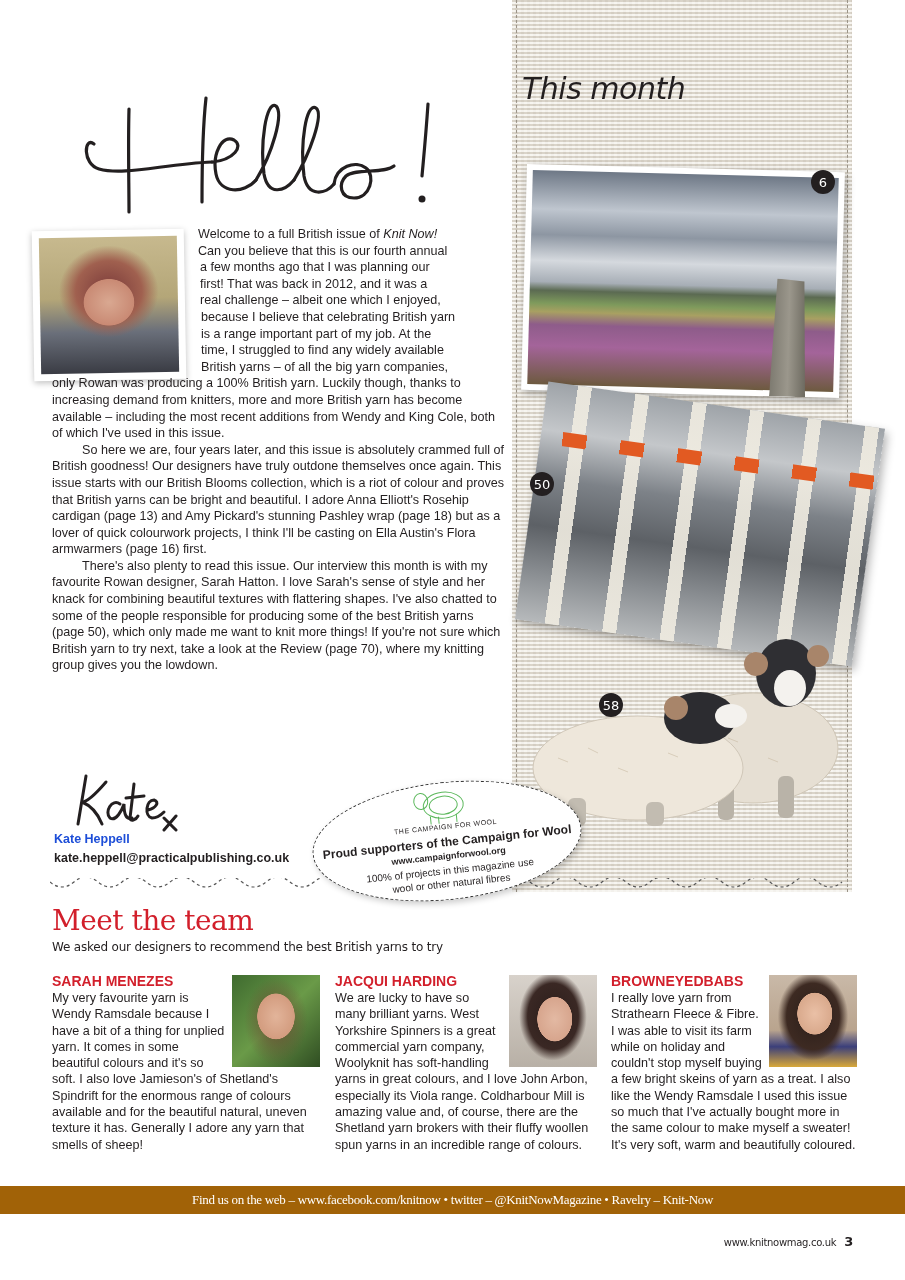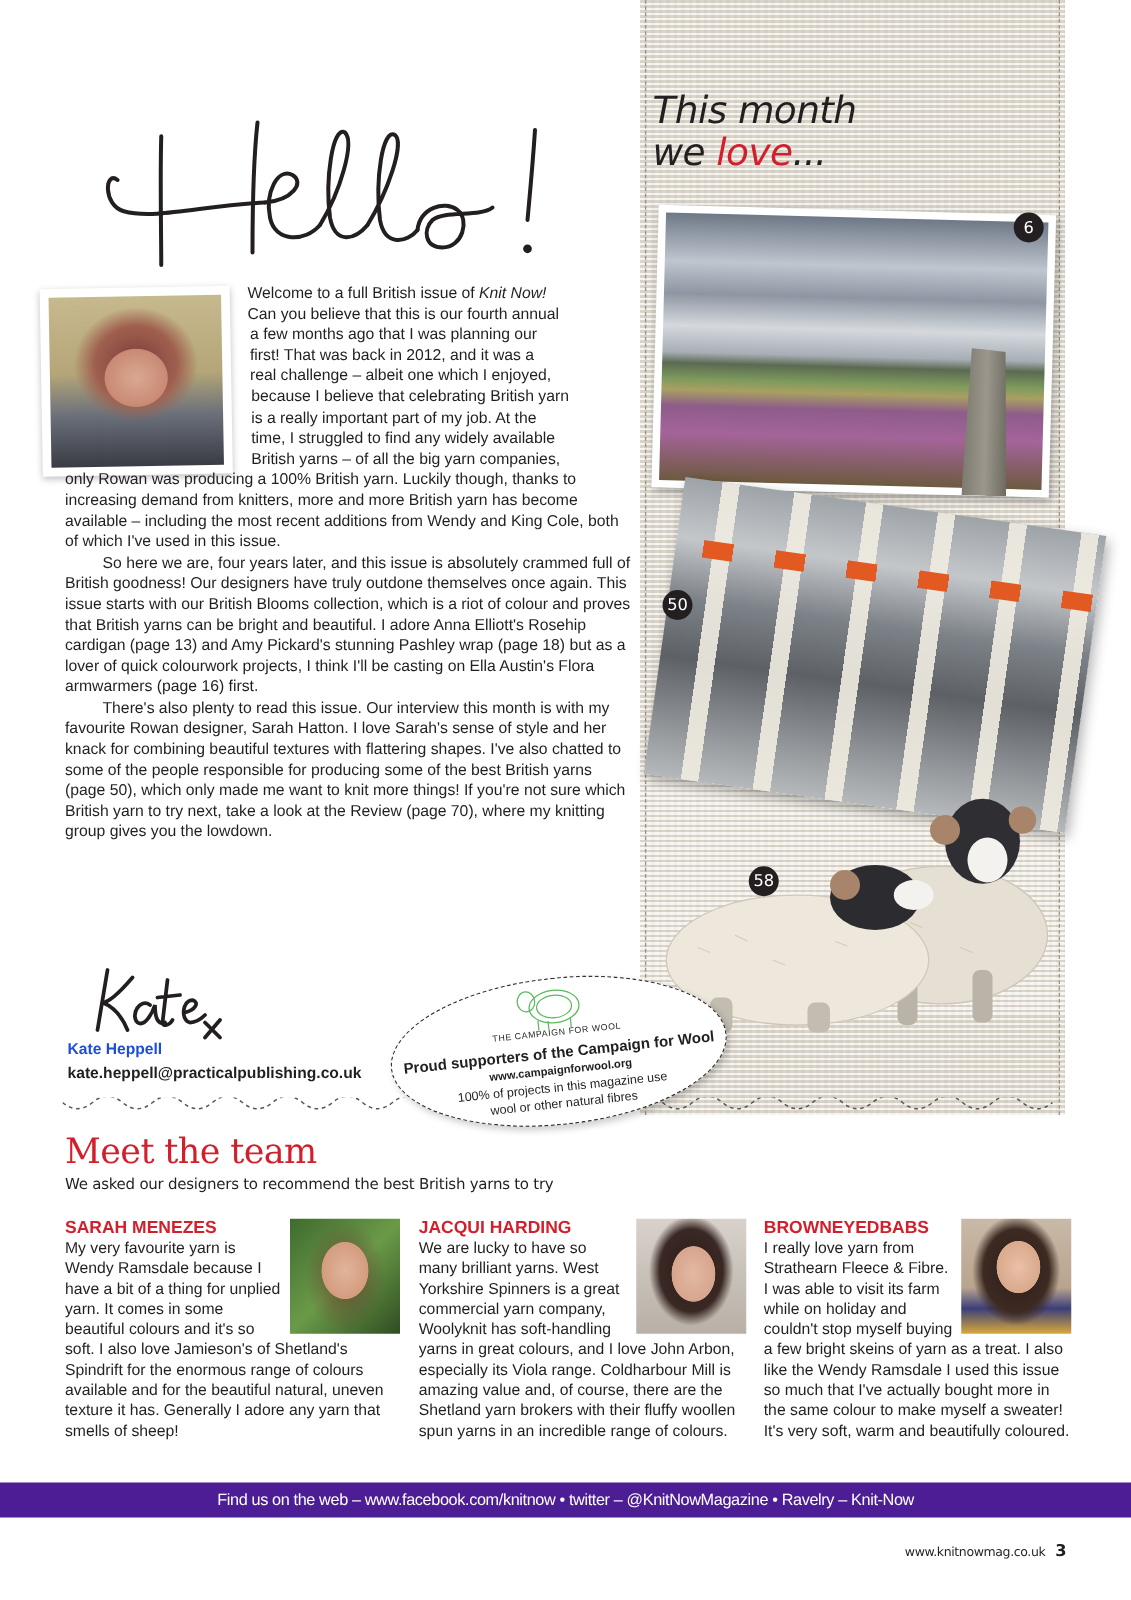--- a/index.html
+++ b/index.html
@@ -132,34 +132,33 @@
     font-size: 12px; color: #231f20; letter-spacing: -0.2px;
   }
   .member { position: absolute; top: 973px; font-size: 12.6px; line-height: 16.3px; color: #231f20; }
   .member .name { color: #d21f2b; font-weight: bold; font-size: 14px; line-height: 17px; }
   .member .headshot { float: right; width: 88px; height: 92px; margin: 2px 0 4px 6px; }
   .member p { margin: 0; }
 
   
   .footer-bar {
     position: absolute; left: 0; top: 1186px; width: 905px; height: 28px;
-    background: #4c1d95; color: #fff; text-align: center;
-    font-family: Liberation Sans, sans-serif; font-size: 13px; line-height: 28px; letter-spacing: -0.3px;
+    background: #a16207; color: #fff; text-align: center;
+    font-family: Liberation Serif, serif; font-size: 13px; line-height: 28px; letter-spacing: -0.3px;
   }
   .folio { position: absolute; right: 52px; top: 1234px; font-size: 10px; color: #231f20; font-family: "DejaVu Sans", sans-serif; letter-spacing: -0.3px; }
   .folio b { font-size: 13px; margin-left: 8px; }
 </style>
 </head>
 <body>
 
 <div class="canvas-panel"></div>
 
 <div class="love-title">
   <div>This month</div>
-  <div><span>we </span><span class="red">love</span><span>...</span></div>
 </div>
 
 <svg class="hello" viewBox="0 0 360 130" aria-label="Hello!">
   <title>Hello!</title>
   <g fill="none" stroke="#231f20" stroke-width="3.2" stroke-linecap="round" stroke-linejoin="round">
 
     <path d="M45 25 C44 60 45 100 45 128"></path>
     <path d="M122 14 C118 50 118 90 118 118"></path>
     <path d="M10 60 C0 52 -2 80 15 85 C40 92 80 80 128 78"></path>
 
@@ -181,21 +180,21 @@
 </div>
 
 <div class="letter">
   <div class="intro-block">
     <span class="wrapline"><span>Welcome to a full British issue of </span><i>Knit Now!</i></span>
     <span class="wrapline">Can you believe that this is our fourth annual</span>
     <span class="wrapline" style="margin-left:2px">a few months ago that I was planning our</span>
     <span class="wrapline" style="margin-left:2px">first! That was back in 2012, and it was a</span>
     <span class="wrapline" style="margin-left:2px">real challenge – albeit one which I enjoyed,</span>
     <span class="wrapline" style="margin-left:3px">because I believe that celebrating British yarn</span>
-    <span class="wrapline" style="margin-left:3px">is a really important part of my job. At the</span>
+    <span class="wrapline" style="margin-left:3px">is a range important part of my job. At the</span>
     <span class="wrapline" style="margin-left:3px">time, I struggled to find any widely available</span>
     <span class="wrapline" style="margin-left:3px">British yarns – of all the big yarn companies,</span>
   </div>
   <p style="width:455px">only Rowan was producing a 100% British yarn. Luckily though, thanks to increasing demand from knitters, more and more British yarn has become available – including the most recent additions from Wendy and King Cole, both of which I've used in this issue.</p>
   <p class="indent" style="width:455px">So here we are, four years later, and this issue is absolutely crammed full of British goodness! Our designers have truly outdone themselves once again. This issue starts with our British Blooms collection, which is a riot of colour and proves that British yarns can be bright and beautiful. I adore Anna Elliott's Rosehip cardigan (page 13) and Amy Pickard's stunning Pashley wrap (page 18) but as a lover of quick colourwork projects, I think I'll be casting on Ella Austin's Flora armwarmers (page 16) first.</p>
   <p class="indent" style="width:455px">There's also plenty to read this issue. Our interview this month is with my favourite Rowan designer, Sarah Hatton. I love Sarah's sense of style and her knack for combining beautiful textures with flattering shapes. I've also chatted to some of the people responsible for producing some of the best British yarns (page 50), which only made me want to knit more things! If you're not sure which British yarn to try next, take a look at the Review (page 70), where my knitting group gives you the lowdown.</p>
 </div>
 
 <svg class="signature" viewBox="0 0 110 64">
   <title>Kate x</title>

